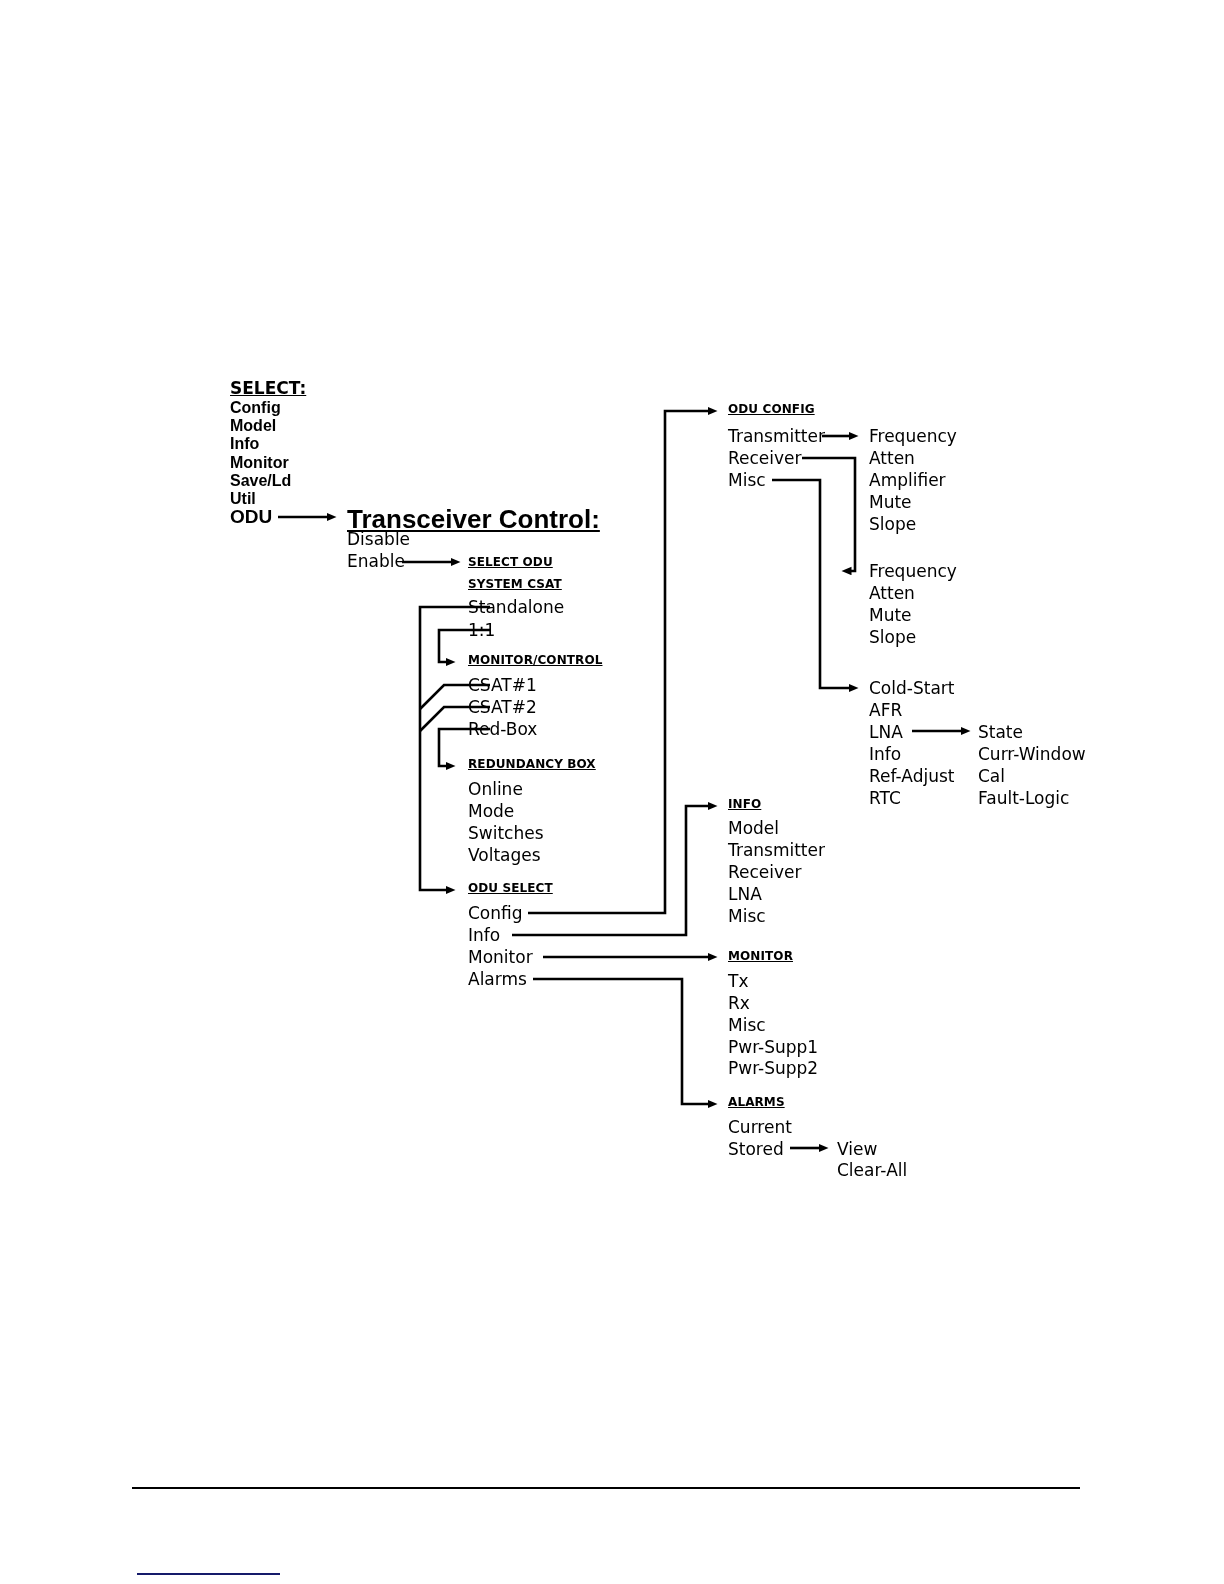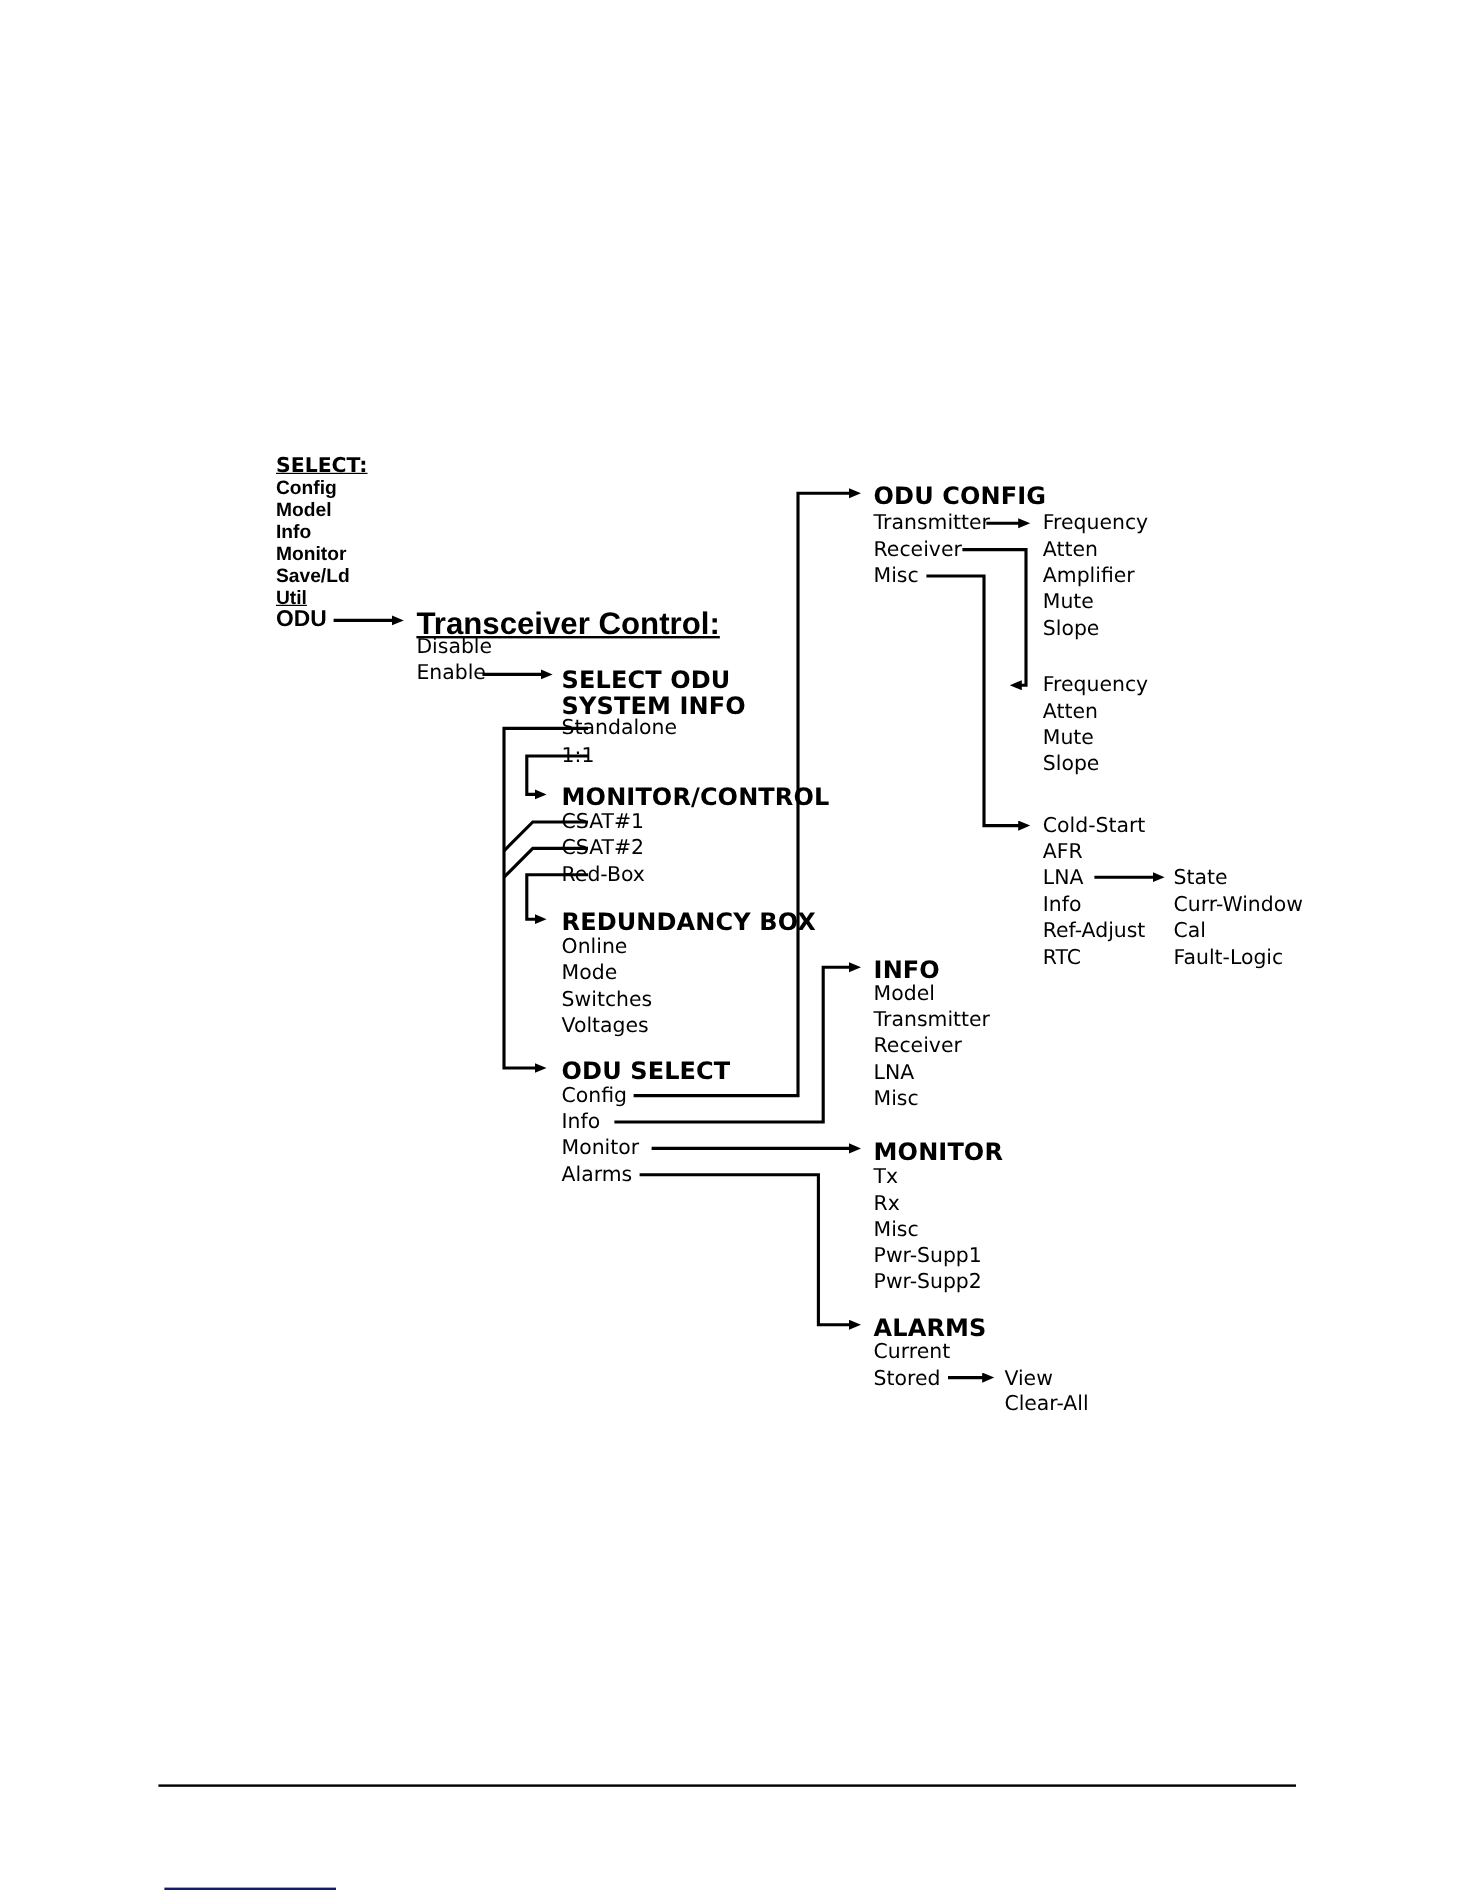--- a/index.html
+++ b/index.html
@@ -1,20 +1,20 @@
 <!DOCTYPE html>
 <html><head>
 <meta charset="utf-8">
 <style>
   html,body{margin:0;padding:0;background:#ffffff;}
   body{width:1224px;height:1584px;position:relative;
        font-family:"DejaVu Sans","Liberation Sans",sans-serif;color:#000;}
   #canvas{position:absolute;left:12px;top:0;width:1224px;height:1584px;overflow:hidden;padding-left:38px;}
   .lbl{position:absolute;white-space:nowrap;line-height:1;}
-  .hdr{font-weight:bold;font-size:20px;letter-spacing:.1px;}
+  .hdr{font-weight:bold;font-size:12px;letter-spacing:.1px;text-decoration:underline;}
   .hdr-u{font-weight:bold;font-size:17px;text-decoration:underline;}
   .itm{font-size:17px;font-family:"DejaVu Sans","Liberation Sans",sans-serif;}
   .itm-b{font-size:16px;font-weight:bold;font-family:"Liberation Sans",sans-serif;}
   .big-u{font-weight:bold;font-size:26px;text-decoration:underline;
          font-family:"Liberation Sans",sans-serif;}
   .big{font-weight:bold;font-size:19px;font-family:"Liberation Sans",sans-serif;}
   svg.wires{position:absolute;left:0;top:0;width:1224px;height:1584px;
             pointer-events:none;}
   hr.rule{position:absolute;margin:0;border:0;border-top:2px solid #000;}
   hr.rule-nav{position:absolute;margin:0;border:0;border-top:2px solid #151a6a;}
@@ -65,29 +65,29 @@
       <path d="M778,1148 L808,1148" marker-end="url(#ah)"></path>
     </g>
   </svg>
 
   <div class="lbl hdr-u" style="left:218px;top:380px;">SELECT:</div>
   <div class="lbl itm-b" style="left:218px;top:400px;">Config</div>
   <div class="lbl itm-b" style="left:218px;top:418px;">Model</div>
   <div class="lbl itm-b" style="left:218px;top:436px;">Info</div>
   <div class="lbl itm-b" style="left:218px;top:455px;">Monitor</div>
   <div class="lbl itm-b" style="left:218px;top:473px;">Save/Ld</div>
-  <div class="lbl itm-b" style="left:218px;top:491px;text-decoration:underline;">Util</div>
+  <div class="lbl itm-b" style="left:218px;top:491px;">Util</div>
   <div class="lbl big" style="left:218px;top:507px;">ODU</div>
 
   <div class="lbl big-u" style="left:335px;top:506px;">Transceiver Control:</div>
   <div class="lbl itm" style="left:335px;top:531px;">Disable</div>
   <div class="lbl itm" style="left:335px;top:553px;">Enable</div>
 
   <div class="lbl hdr" style="left:456px;top:556px;">SELECT ODU</div>
-  <div class="lbl hdr" style="left:456px;top:578px;">SYSTEM INFO</div>
+  <div class="lbl hdr" style="left:456px;top:578px;">SYSTEM CSAT</div>
   <div class="lbl itm" style="left:456px;top:599px;">Standalone</div>
   <div class="lbl itm" style="left:456px;top:622px;">1:1</div>
 
   <div class="lbl hdr" style="left:456px;top:654px;">MONITOR/CONTROL</div>
   <div class="lbl itm" style="left:456px;top:677px;">CSAT#1</div>
   <div class="lbl itm" style="left:456px;top:699px;">CSAT#2</div>
   <div class="lbl itm" style="left:456px;top:721px;">Red-Box</div>
 
   <div class="lbl hdr" style="left:456px;top:758px;">REDUNDANCY BOX</div>
   <div class="lbl itm" style="left:456px;top:781px;">Online</div>

